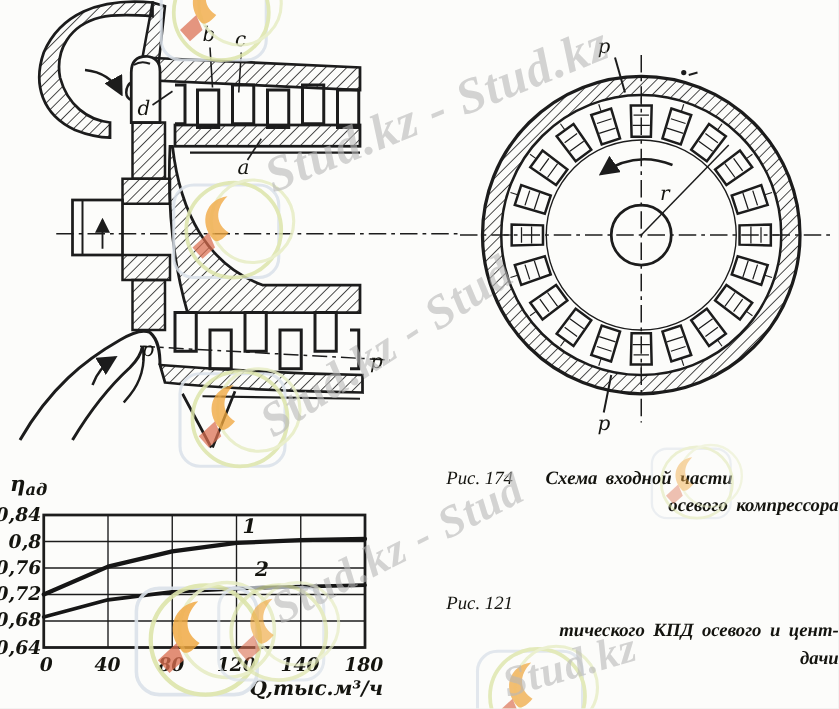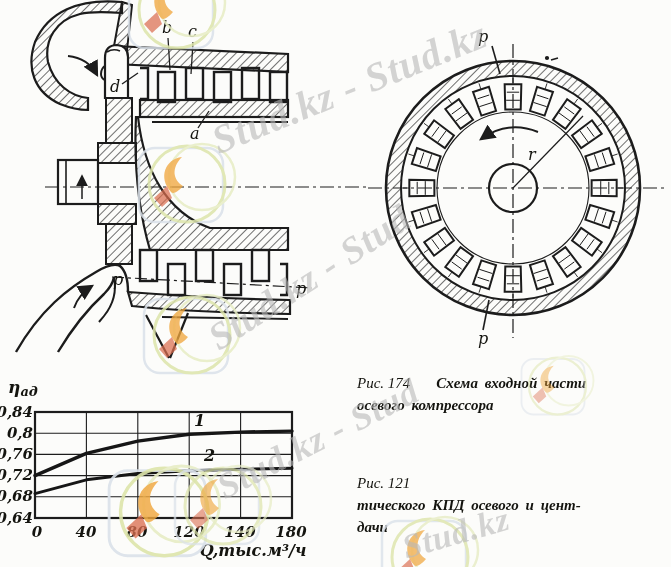--- a/index.html
+++ b/index.html
@@ -8,21 +8,21 @@
   svg{position:absolute;display:block;}
   .lineart{stroke:#1c1c1c;fill:none;}
   
   .wm{position:absolute;color:#b9b9b9;opacity:.6;font-family:"Liberation Serif",serif;
       font-weight:bold;font-style:italic;letter-spacing:1px;white-space:nowrap;
       transform-origin:left top;pointer-events:none;z-index:6;}
   
   .caption{position:absolute;width:314px;color:#14140f;font-size:15px;line-height:22px;z-index:2;}
   .cap-first{display:flex;gap:26px;}
   .fig-num{font-style:italic;font-weight:normal;flex:0 0 auto;}
-  .cap-text{font-style:italic;font-weight:bold;word-spacing:3px;}
+  .cap-text{font-style:italic;font-weight:bold;word-spacing:3px;text-align:right;}
   #wm-logos{z-index:5;pointer-events:none;}
   .diag{z-index:1;}
 </style>
 </head>
 <body>
 
 <div id="page">
 
   <svg class="diag" width="368" height="370" viewBox="0 0 368 370" style="left:0;top:0;">
     <defs>

